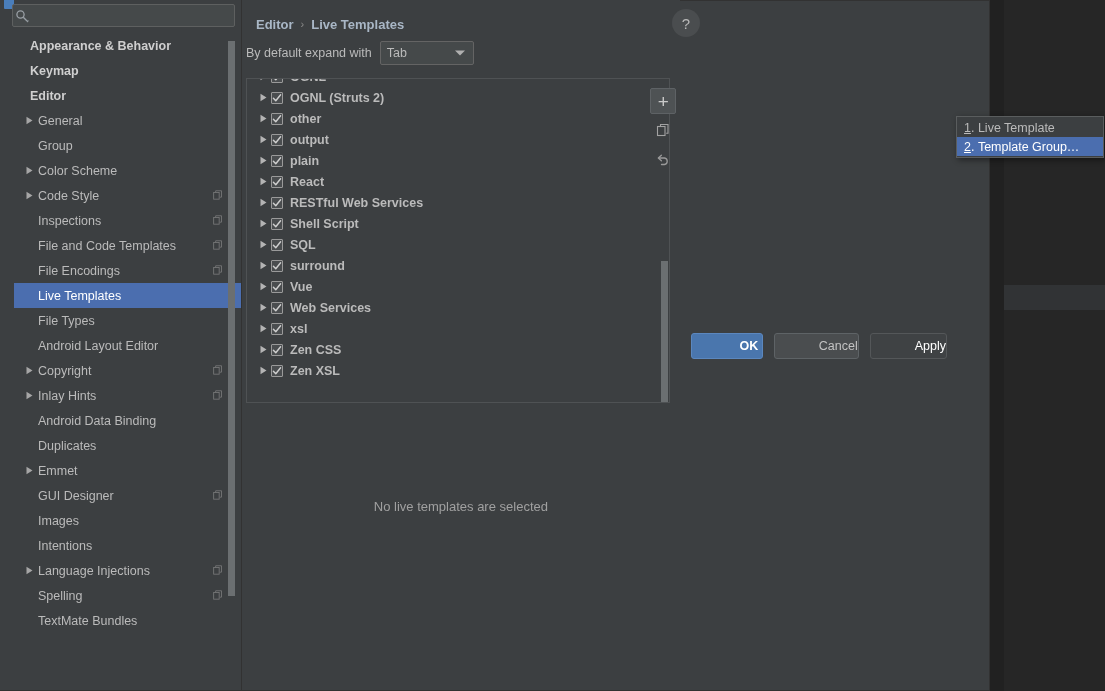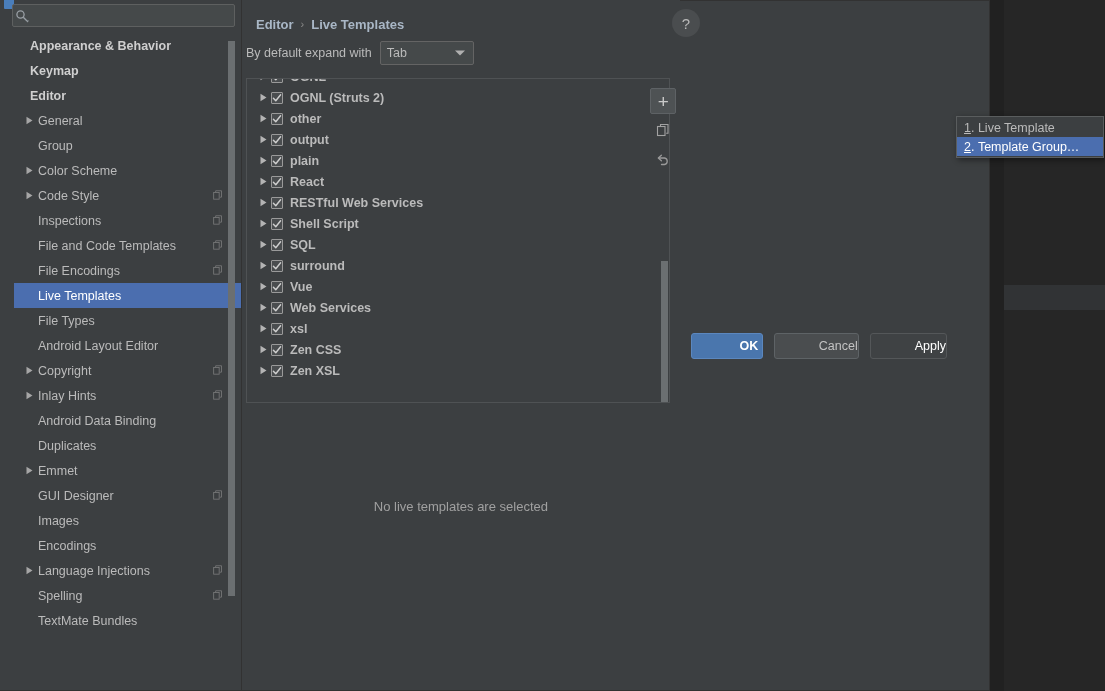--- a/index.html
+++ b/index.html
@@ -555,21 +555,21 @@
               </svg>
             </span>
             <span class="tlabel">Images</span>
           </div>
           <div class="tree-item lvl1 nochild">
             <span class="arrow">
               <svg width="9" height="9" viewBox="0 0 9 9">
                 <polygon points="1.5,0.8 7.5,4.5 1.5,8.2" fill="#a6a6a6"></polygon>
               </svg>
             </span>
-            <span class="tlabel">Encodings</span>
+            <span class="tlabel">Intentions</span>
           </div>
           <div class="tree-item lvl1">
             <span class="arrow">
               <svg width="9" height="9" viewBox="0 0 9 9">
                 <polygon points="1.5,0.8 7.5,4.5 1.5,8.2" fill="#a6a6a6"></polygon>
               </svg>
             </span>
             <span class="tlabel">Language Injections</span>
             <span class="copyable"><svg width="10" height="10" viewBox="0 0 12 12">
                 <rect x="0.8" y="3" width="6.6" height="8" fill="none" stroke="#8d8d8d" stroke-width="1"></rect>

